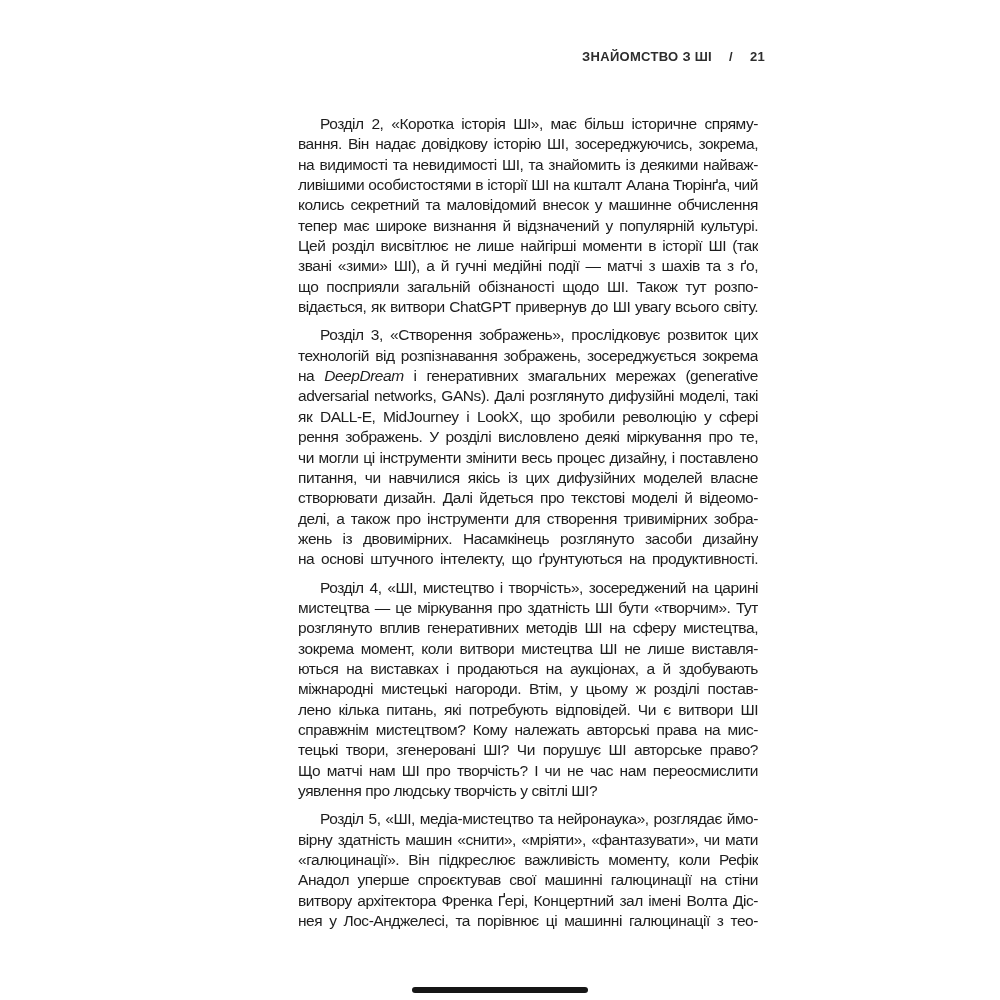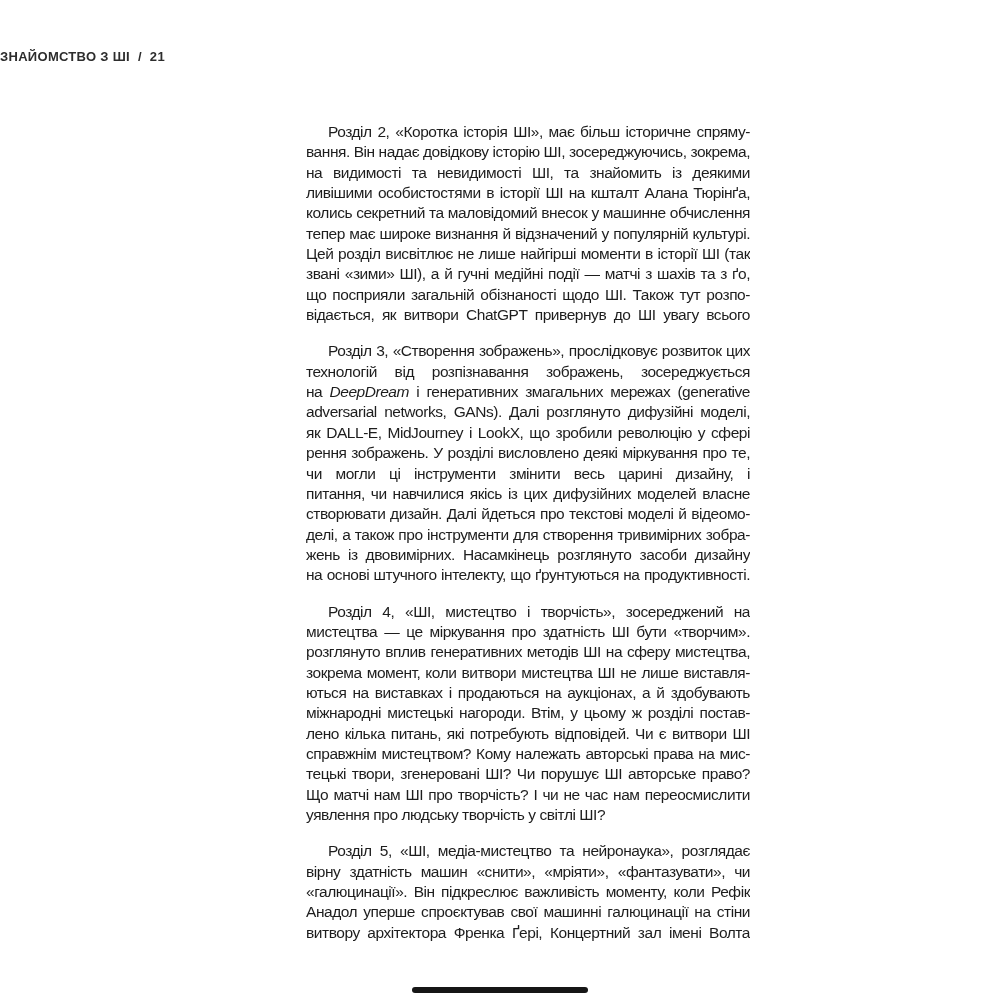--- a/index.html
+++ b/index.html
@@ -7,34 +7,34 @@
     width: 1000px; height: 1000px;
     background: #ffffff;
     font-family: "Liberation Sans", sans-serif;
     position: relative;
     overflow: hidden;
   }
   .page { position: absolute; inset: 0; background: #ffffff; }
   .page-header {
     position: absolute;
     top: 49px; left: 0; width: 765px;
-    display: flex; justify-content: flex-start; align-items: baseline;
-    gap: 8px;
+    display: flex; justify-content: flex-end; align-items: baseline;
+    gap: 17px;
     font-size: 13px; font-weight: bold;
     letter-spacing: 0.3px;
     color: #2d2d2d;
   }
   .text-block {
     position: absolute;
     left: 290px; top: 106px; width: 476px;
     color: #1d1d1d;
     font-size: 15.5px;
     letter-spacing: -0.45px;
   }
-  .paragraph { margin: 16px; }
+  .paragraph { margin: 8px; }
   .line {
     line-height: 20.35px;
     height: 20.35px;
     overflow: hidden;
     text-align: justify;
     text-align-last: justify;
   }
   .line.first { text-indent: 22px; }
   .line.shortlast { text-align-last: left; }
   .line em { }
@@ -71,21 +71,21 @@
         <div class="line"><span>що посприяли загальній обізнаності щодо ШІ. Також тут розпо-</span></div>
         <div class="line"><span>відається, як витвори ChatGPT привернув до ШІ увагу всього світу.</span></div>
       </div>
       <div class="paragraph">
         <div class="line first"><span>Розділ 3, «Створення зображень», прослідковує розвиток цих</span></div>
         <div class="line"><span>технологій від розпізнавання зображень, зосереджується зокрема</span></div>
         <div class="line"><span>на </span><em>DeepDream</em><span> і генеративних змагальних мережах (generative</span></div>
         <div class="line"><span>adversarial networks, GANs). Далі розглянуто дифузійні моделі, такі</span></div>
         <div class="line"><span>як DALL-E, MidJourney і LookX, що зробили революцію у сфері ство-</span></div>
         <div class="line"><span>рення зображень. У розділі висловлено деякі міркування про те,</span></div>
-        <div class="line"><span>чи могли ці інструменти змінити весь царині дизайну, і поставлено</span></div>
+        <div class="line"><span>чи могли ці інструменти змінити весь процес дизайну, і поставлено</span></div>
         <div class="line"><span>питання, чи навчилися якісь із цих дифузійних моделей власне</span></div>
         <div class="line"><span>створювати дизайн. Далі йдеться про текстові моделі й відеомо-</span></div>
         <div class="line"><span>делі, а також про інструменти для створення тривимірних зобра-</span></div>
         <div class="line"><span>жень із двовимірних. Насамкінець розглянуто засоби дизайну</span></div>
         <div class="line"><span>на основі штучного інтелекту, що ґрунтуються на продуктивності.</span></div>
       </div>
       <div class="paragraph">
         <div class="line first"><span>Розділ 4, «ШІ, мистецтво і творчість», зосереджений на царині</span></div>
         <div class="line"><span>мистецтва — це міркування про здатність ШІ бути «творчим». Тут</span></div>
         <div class="line"><span>розглянуто вплив генеративних методів ШІ на сферу мистецтва,</span></div>
@@ -97,18 +97,19 @@
         <div class="line"><span>тецькі твори, згенеровані ШІ? Чи порушує ШІ авторське право?</span></div>
         <div class="line"><span>Що матчі нам ШІ про творчість? І чи не час нам переосмислити</span></div>
         <div class="line shortlast"><span>уявлення про людську творчість у світлі ШІ?</span></div>
       </div>
       <div class="paragraph">
         <div class="line first"><span>Розділ 5, «ШІ, медіа-мистецтво та нейронаука», розглядає ймо-</span></div>
         <div class="line"><span>вірну здатність машин «снити», «мріяти», «фантазувати», чи мати</span></div>
         <div class="line"><span>«галюцинації». Він підкреслює важливість моменту, коли Рефік</span></div>
         <div class="line"><span>Анадол уперше спроєктував свої машинні галюцинації на стіни</span></div>
         <div class="line"><span>витвору архітектора Френка Ґері, Концертний зал імені Волта Діс-</span></div>
+        <div class="line"><span>нея у Лос-Анджелесі, та порівнює ці машинні галюцинації з тео-</span></div>
       </div>
     </main>
 
   <div class="home-indicator"></div>
 
 </div>
 
 </body></html>

